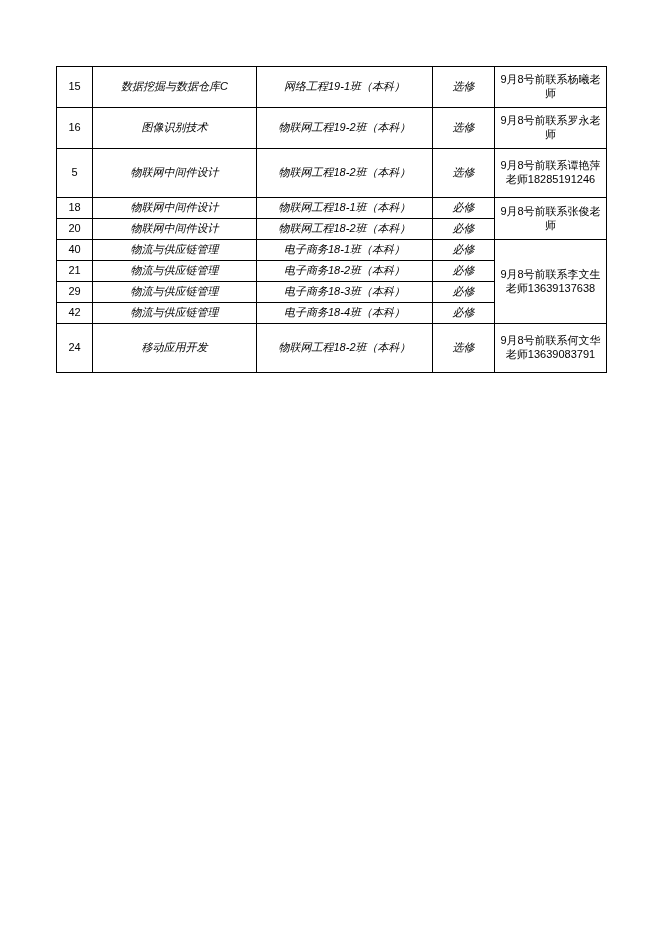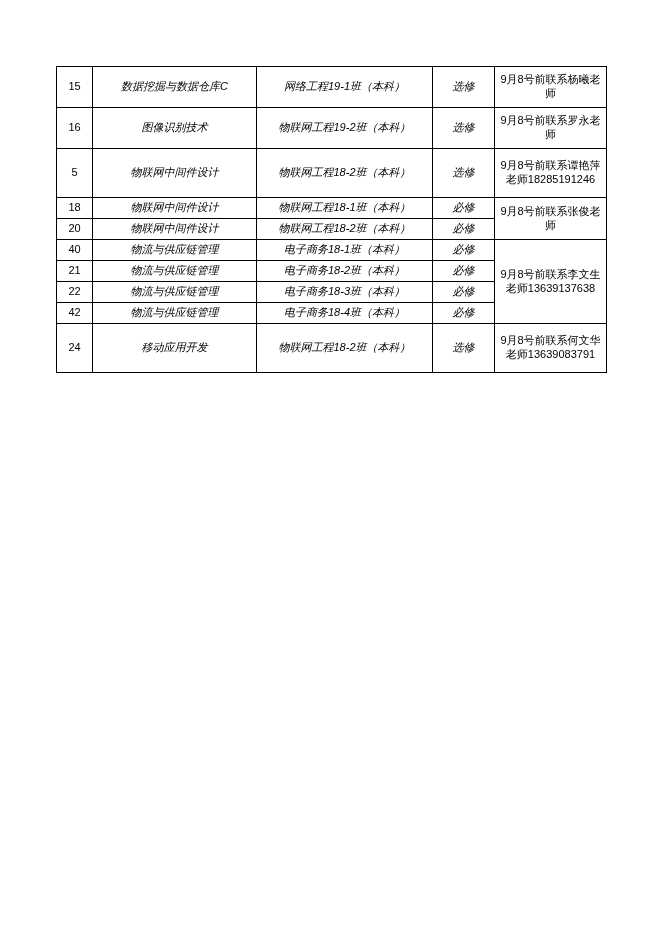--- a/index.html
+++ b/index.html
@@ -124,21 +124,21 @@
           <td class="cell-cn short">必修</td>
           <td class="time-cell" rowspan="4">9月8号前联系李文生老师13639137638</td>
         </tr>
         <tr>
           <td class="cell-num short">21</td>
           <td class="cell-cn short">物流与供应链管理</td>
           <td class="cell-cn short">电子商务18-2班（本科）</td>
           <td class="cell-cn short">必修</td>
         </tr>
         <tr>
-          <td class="cell-num short">22</td>
+          <td class="cell-num short">29</td>
           <td class="cell-cn short">物流与供应链管理</td>
           <td class="cell-cn short">电子商务18-3班（本科）</td>
           <td class="cell-cn short">必修</td>
         </tr>
         <tr>
           <td class="cell-num short">42</td>
           <td class="cell-cn short">物流与供应链管理</td>
           <td class="cell-cn short">电子商务18-4班（本科）</td>
           <td class="cell-cn short">必修</td>
         </tr>

